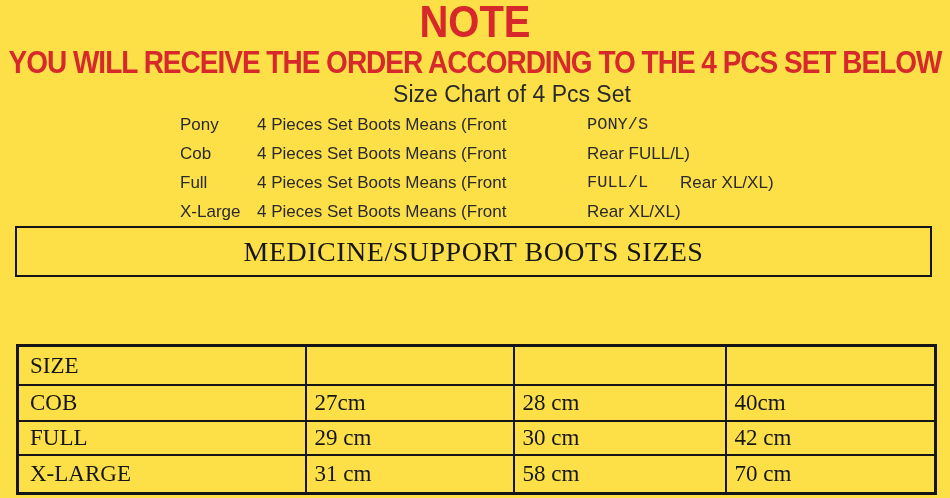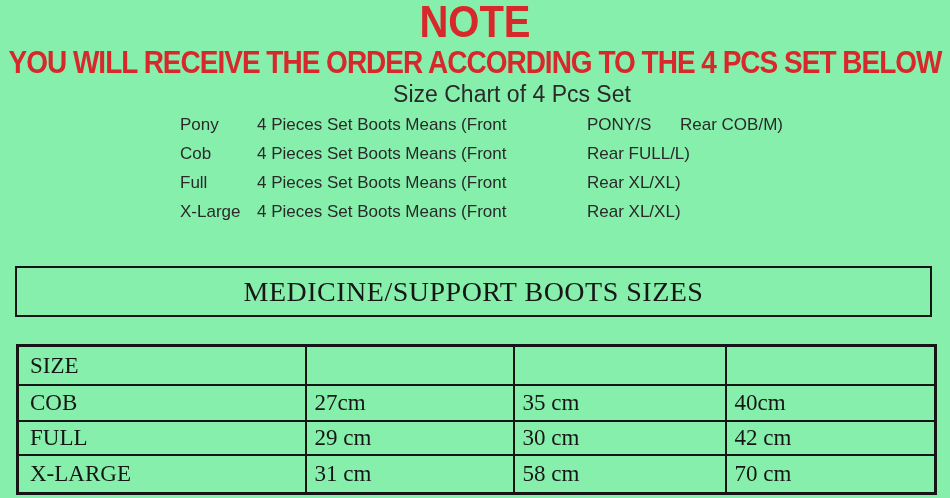--- a/index.html
+++ b/index.html
@@ -1,20 +1,20 @@
 <!DOCTYPE html>
 <html><head>
 <meta charset="utf-8">
 <style>
   html, body { margin: 0; padding: 0; background: #ffffff; }
   #root {
     position: relative;
     width: 950px;
     height: 498px;
-    background: #86efac;
+    background: #fde047;
     overflow: hidden;
     font-family: "Liberation Sans", sans-serif;
     color: #1f1f1f;
   }
 
   
   .note-title {
     position: absolute;
     top: 0px; left: 0; right: 0;
     text-align: center;
@@ -61,39 +61,38 @@
     color: #2a2a2a;
   }
   .set-row {
     display: flex;
     height: 29px;
     line-height: 29px;
     white-space: nowrap;
   }
   .set-row .c-label { width: 77px; }
   .set-row .c-text  { width: 330px; }
-  .set-row .c-front { width: 93px; }
+  .set-row .c-front { width: 93px; font-family: Liberation Mono, monospace; }
   .set-row .c-rear  { }
 
   
   .banner {
     position: absolute;
     top: 226px;
     left: 15px;
     width: 913px;
     height: 47px;
     border: 2px solid #151515;
     display: flex;
     align-items: center;
     justify-content: center;
     font-family: "Liberation Serif", serif;
     font-size: 28px;
     letter-spacing: 0.5px;
     color: #161616;
-    margin-top: 40px;
   }
 
   
   .sizes-table {
     position: absolute;
     top: 344px;
     left: 16px;
     width: 918px;
     border-collapse: collapse;
     table-layout: fixed;
@@ -123,30 +122,30 @@
   <div class="note-title">NOTE</div>
   <div class="note-subtitle">YOU WILL RECEIVE THE ORDER ACCORDING TO THE 4 PCS SET BELOW</div>
 
   <div class="chart-heading">Size Chart of 4 Pcs Set</div>
 
   <div class="set-list">
     <div class="set-row">
       <span class="c-label">Pony</span>
       <span class="c-text">4 Pieces Set Boots Means (Front</span>
       <span class="c-front">PONY/S</span>
-      <span class="c-rear">Rear COB/M)</span>
     </div>
     <div class="set-row">
       <span class="c-label">Cob</span>
       <span class="c-text">4 Pieces Set Boots Means (Front</span>
       <span class="c-rear">Rear FULL/L)</span>
     </div>
     <div class="set-row">
       <span class="c-label">Full</span>
       <span class="c-text">4 Pieces Set Boots Means (Front</span>
+      <span class="c-front">FULL/L</span>
       <span class="c-rear">Rear XL/XL)</span>
     </div>
     <div class="set-row">
       <span class="c-label">X-Large</span>
       <span class="c-text">4 Pieces Set Boots Means (Front</span>
       <span class="c-rear">Rear XL/XL)</span>
     </div>
   </div>
 
   <div class="banner">
@@ -163,21 +162,21 @@
     <tbody>
       <tr class="r-header">
         <td class="first">SIZE</td>
         <td></td>
         <td></td>
         <td></td>
       </tr>
       <tr class="r-cob">
         <td class="first">COB</td>
         <td>27cm</td>
-        <td>35 cm</td>
+        <td>28 cm</td>
         <td>40cm</td>
       </tr>
       <tr class="r-full">
         <td class="first">FULL</td>
         <td>29 cm</td>
         <td>30 cm</td>
         <td>42 cm</td>
       </tr>
       <tr class="r-xlarge">
         <td class="first">X-LARGE</td>

